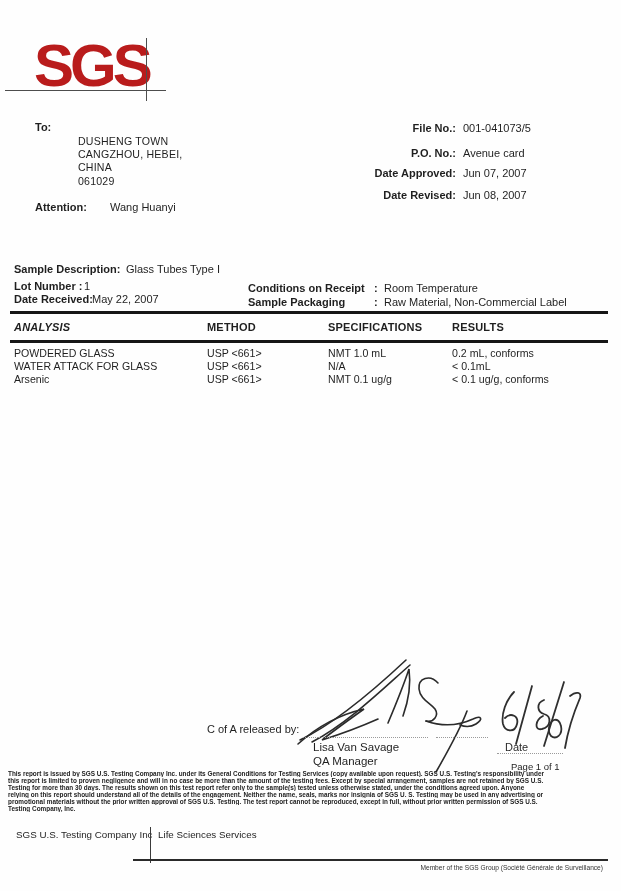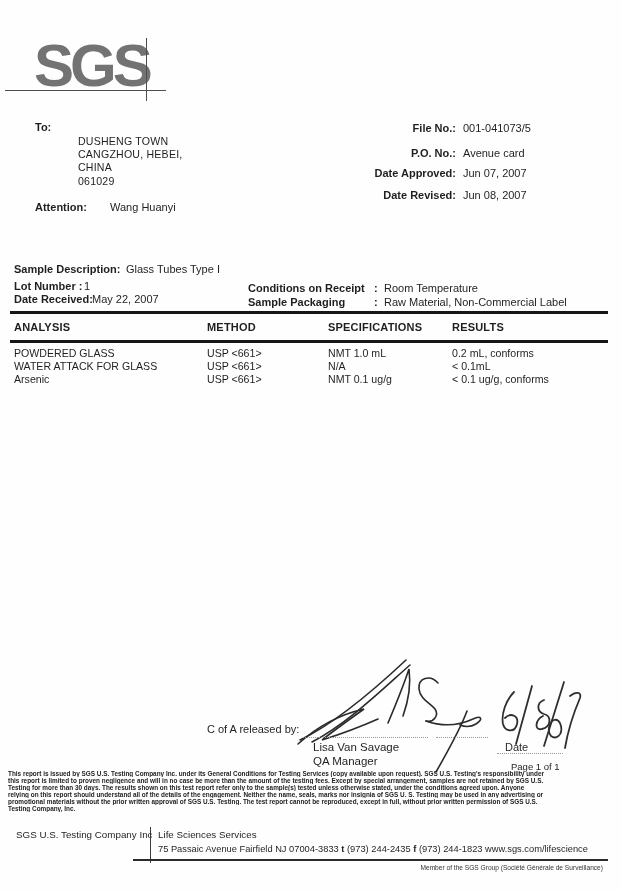--- a/index.html
+++ b/index.html
@@ -4,21 +4,21 @@
 <style>
   html,body{margin:0;padding:0;background:#888;}
   .page{
     position:relative;width:621px;height:891px;margin:0 auto;
     background:#fefefe;color:#1f1f1f;overflow:hidden;
     font-family:"Liberation Sans", sans-serif;
   }
   .abs{position:absolute;}
   .b{font-weight:bold;text-align:right;}
   
-  .logo-text{left:34px;top:40px;font-size:60px;font-weight:bold;letter-spacing:-4px;line-height:52px;color:#737373;}
+  .logo-text{left:34px;top:40px;font-size:60px;font-weight:bold;letter-spacing:-4px;line-height:52px;color:#b91c1c;}
   .logo-hline{left:5px;top:90px;width:161px;height:1px;background:#4d4d4d;}
   .logo-vline{left:146px;top:38px;width:1px;height:63px;background:#4d4d4d;}
   
   .to-label{left:35px;top:121px;font-size:11px;}
   .addr{left:78px;font-size:10.6px;letter-spacing:.2px;}
   .attn-label{left:35px;top:201px;font-size:11px;}
   .attn-value{left:110px;top:201px;font-size:11px;}
   
   .meta-label{left:300px;width:156px;text-align:right;font-size:11px;}
   .meta-value{left:463px;font-size:11px;}
@@ -89,21 +89,21 @@
   <div class="abs fs11 b" style="left:248px;top:282px;">Conditions on Receipt</div>
   <div class="abs fs11 b" style="left:374px;top:282px;">:</div>
   <div class="abs fs11" style="left:384px;top:282px;">Room Temperature</div>
   <div class="abs fs11 b" style="left:248px;top:296px;">Sample Packaging</div>
   <div class="abs fs11 b" style="left:374px;top:296px;">:</div>
   <div class="abs fs11" style="left:384px;top:296px;">Raw Material, Non-Commercial Label</div>
 
   <div class="abs rule" style="top:311px;"></div>
   <div class="abs rule" style="top:340px;"></div>
 
-  <div class="abs th" style="left:14px;top:321px;">ANALYSIS</div>
+  <div class="abs th" style="left:14px;top:321px;font-style:italic;">ANALYSIS</div>
   <div class="abs th" style="left:207px;top:321px;">METHOD</div>
   <div class="abs th" style="left:328px;top:321px;">SPECIFICATIONS</div>
   <div class="abs th" style="left:452px;top:321px;">RESULTS</div>
 
   <div>
     <div class="abs td" style="left:14px;top:347px;">POWDERED GLASS</div>
     <div class="abs td" style="left:207px;top:347px;">USP &lt;661&gt;</div>
     <div class="abs td" style="left:328px;top:347px;">NMT 1.0 mL</div>
     <div class="abs td" style="left:452px;top:347px;">0.2 mL, conforms</div>
   </div>
@@ -160,24 +160,16 @@
     <div class="abs disc" style="top:777px;">this report is limited to proven negligence and will in no case be more than the amount of the testing fees.  Except by special arrangement, samples are  not retained by SGS U.S.</div>
     <div class="abs disc" style="top:784px;">Testing for more than 30 days.  The results shown on this test report refer only to the sample(s) tested unless otherwise stated, under the conditions agreed upon.  Anyone</div>
     <div class="abs disc" style="top:791px;">relying on this report should understand all of the details of the engagement.  Neither the name, seals, marks nor insignia of SGS U. S. Testing may be used in any advertising or</div>
     <div class="abs disc" style="top:798px;">promotional materials without the prior written approval of SGS U.S. Testing.  The test report cannot be reproduced, except in full, without prior written permission of SGS U.S.</div>
     <div class="abs disc" style="top:805px;">Testing Company, Inc.</div>
   </div>
 
   <div class="abs foot-co">SGS U.S. Testing Company Inc</div>
   <div class="abs foot-vbar"></div>
   <div class="abs foot-div">Life Sciences Services</div>
-  <div class="abs foot-addr">
-    <span>75 Passaic Avenue  Fairfield  NJ  07004-3833</span>
-    <span class="b">t</span>
-    <span>(973) 244-2435</span>
-    <span class="b">f</span>
-    <span>(973) 244-1823</span>
-    <span>www.sgs.com/lifescience</span>
-  </div>
   <div class="abs foot-rule"></div>
   <div class="abs foot-member">Member of the SGS Group (Société Générale de Surveillance)</div>
 
 </div>
 
 </body></html>

